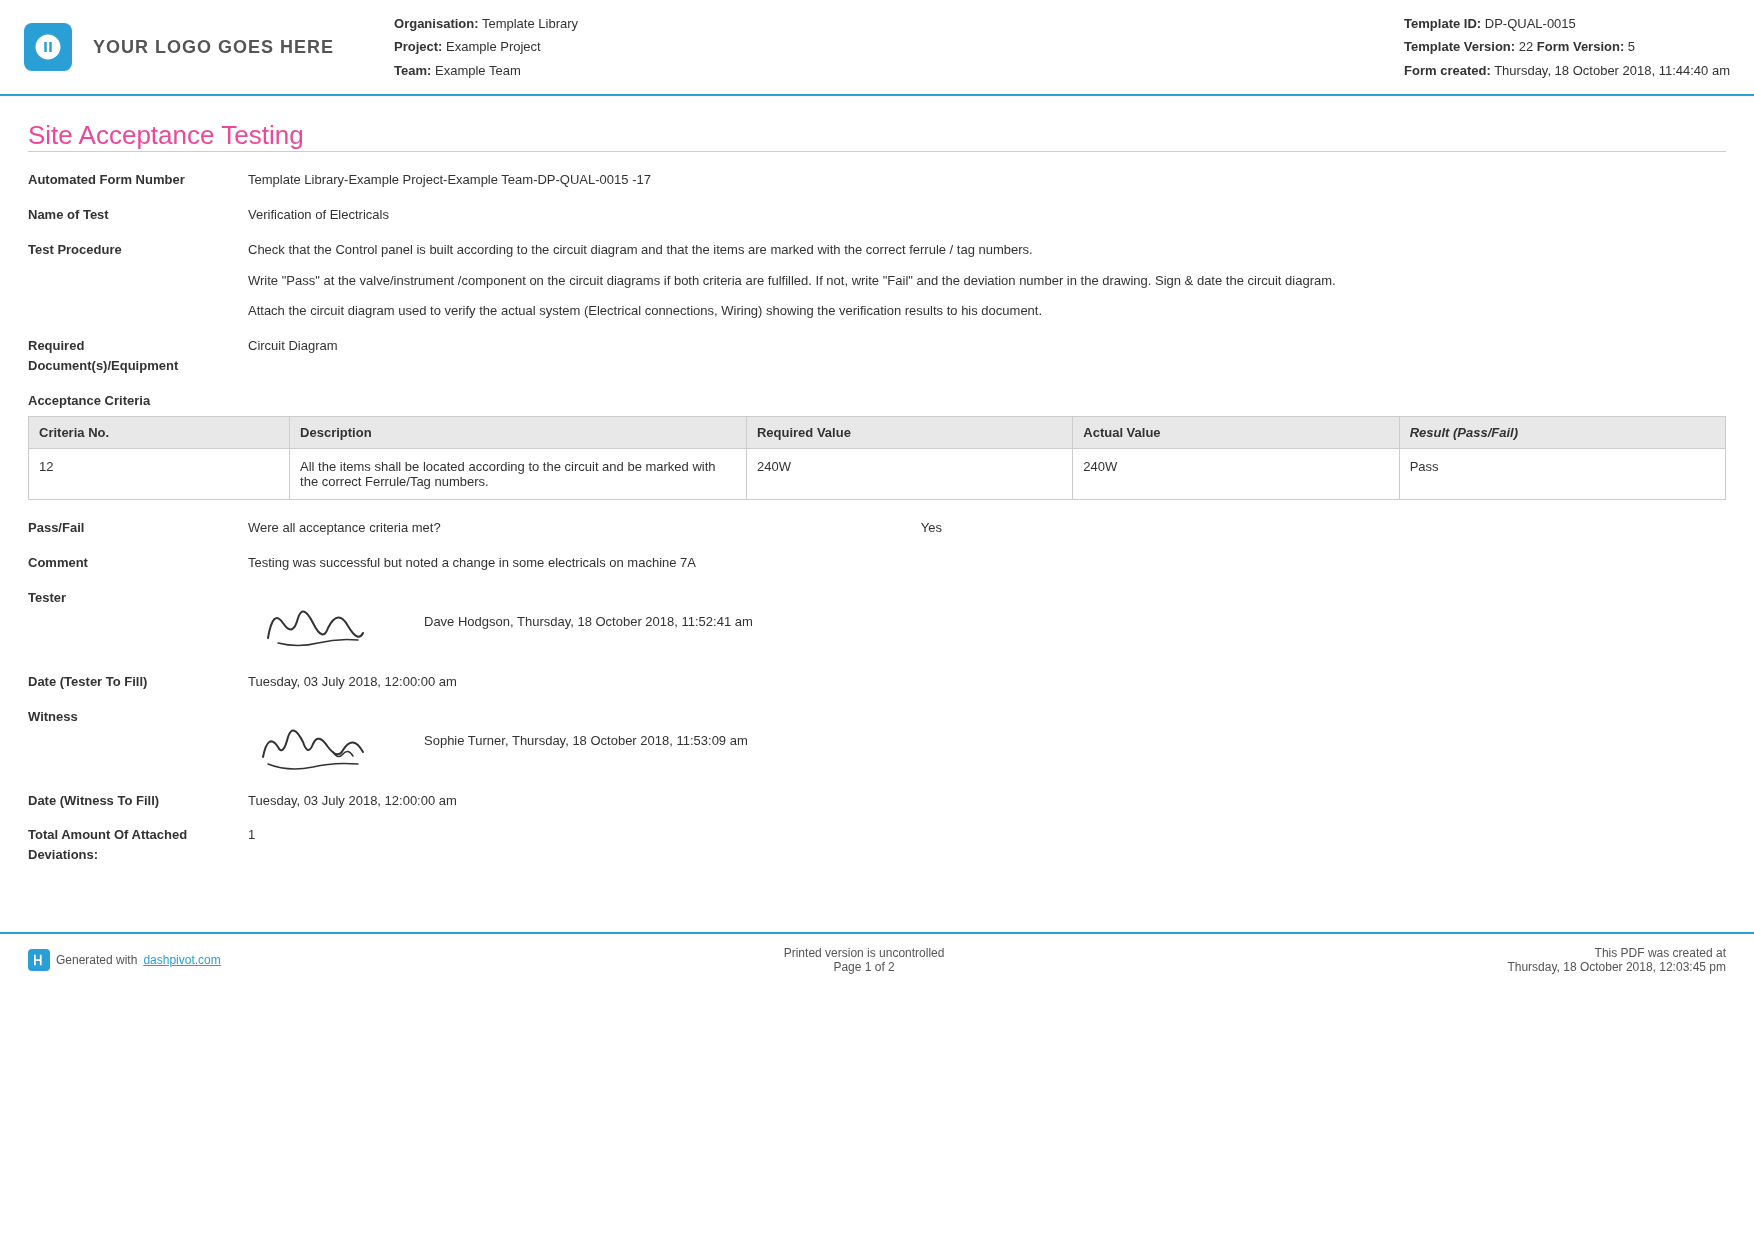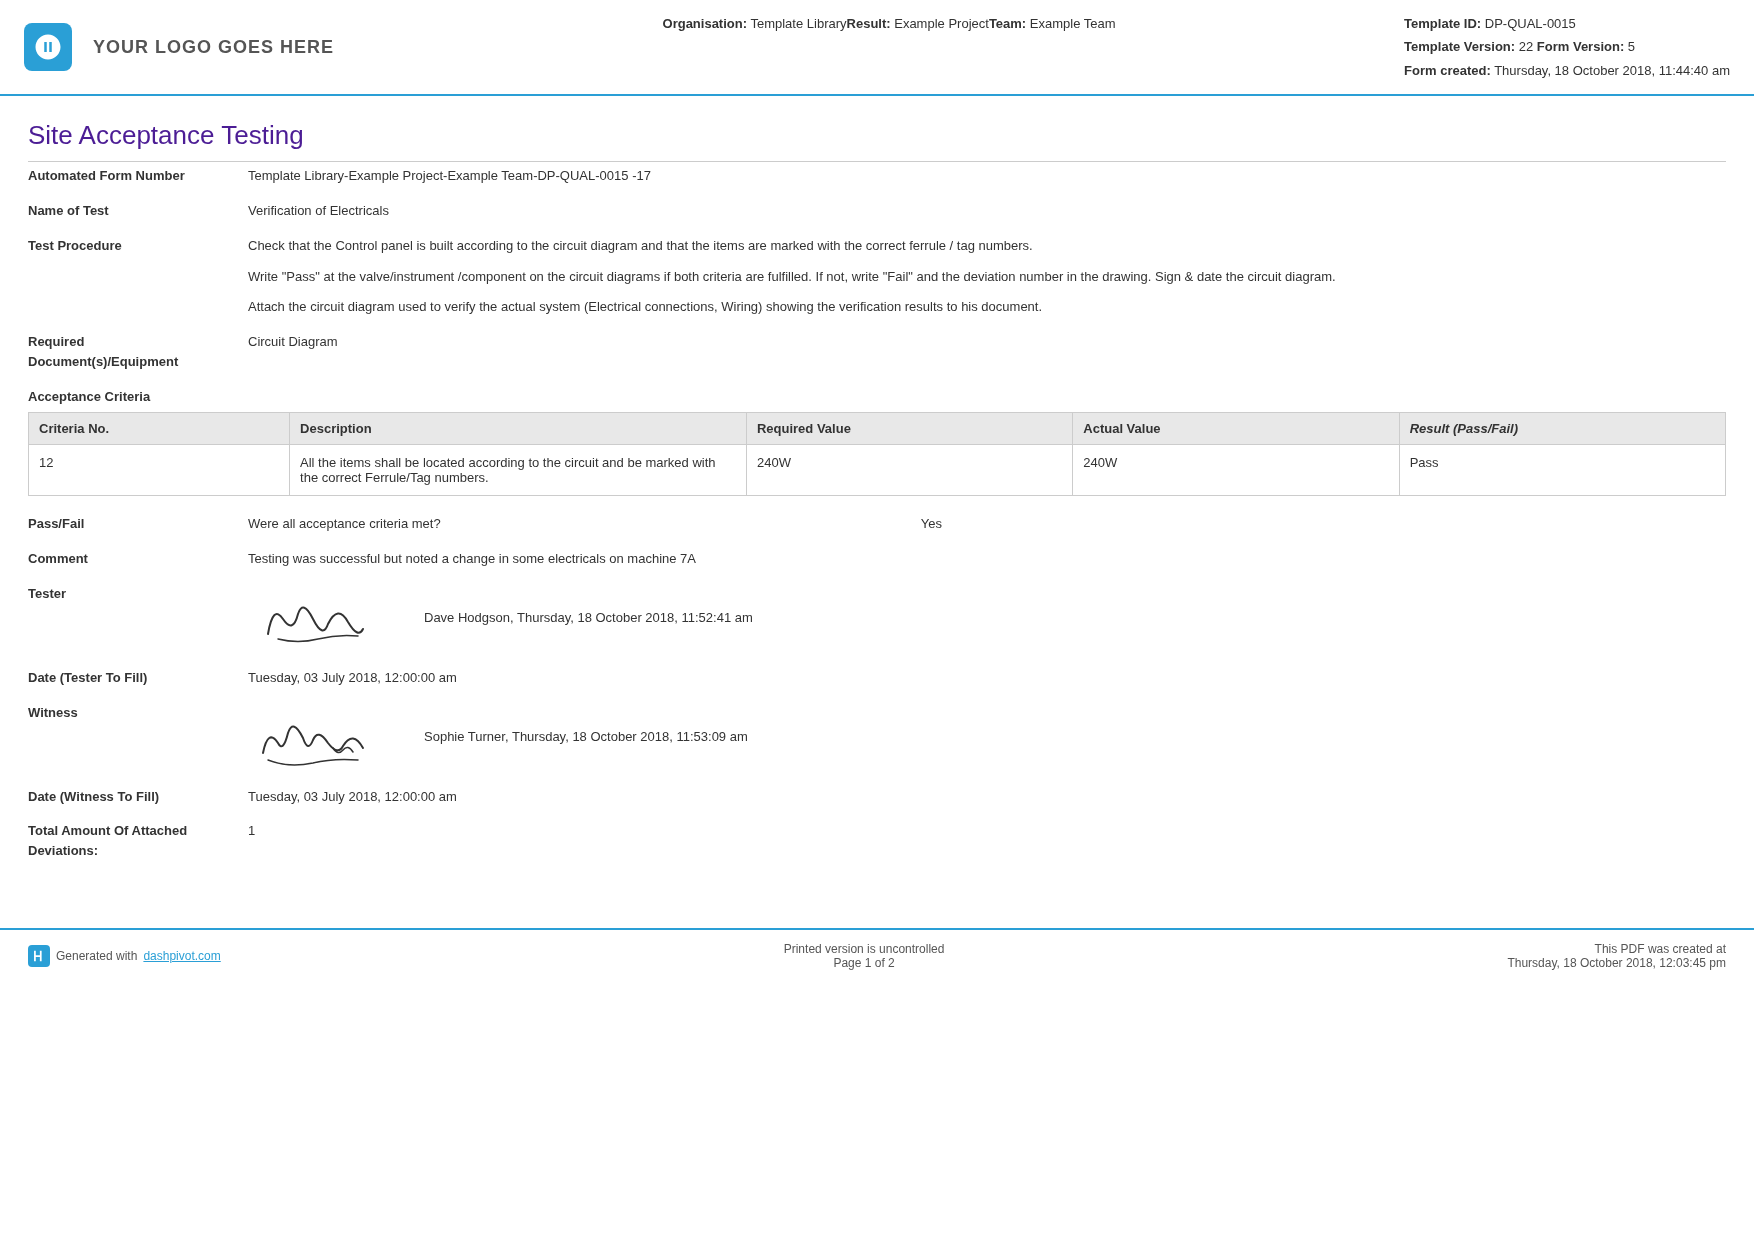--- a/index.html
+++ b/index.html
@@ -42,21 +42,21 @@
     }
     .logo-text {
       font-size: 18px;
       font-weight: bold;
       color: #555;
       letter-spacing: 1px;
     }
     .header-org {
       flex: 1;
       display: flex;
-      flex-direction: row;
+      flex-direction: column;
       justify-content: center;
       padding-left: 40px;
       font-size: 13px;
       line-height: 1.8;
     }
     .header-org span.label { font-weight: bold; }
     .header-meta {
       display: flex;
       flex-direction: column;
       justify-content: center;
@@ -67,24 +67,23 @@
     .header-meta span.label { font-weight: bold; }
 
     
     .main {
       padding: 24px 28px;
     }
 
     .page-title {
       font-size: 26px;
       font-weight: normal;
-      color: #4c1d95;
-      margin-bottom: 4px;
+      color: #ec4899;
+      margin-bottom: 18px;
       border-bottom: 1px solid #ccc;
-      padding-bottom: 10px;
     }
 
     
     .field-row {
       display: flex;
       margin-bottom: 14px;
       align-items: flex-start;
     }
     .field-label {
       font-weight: bold;
@@ -203,21 +202,21 @@
     </div>
     <span class="logo-text">YOUR LOGO GOES HERE</span>
   </div>
 
   <div class="header-org">
     <div>
       <span class="label">Organisation:</span>
       <span>Template Library</span>
     </div>
     <div>
-      <span class="label">Result:</span>
+      <span class="label">Project:</span>
       <span>Example Project</span>
     </div>
     <div>
       <span class="label">Team:</span>
       <span>Example Team</span>
     </div>
   </div>
 
   <div class="header-meta">
     <div>

